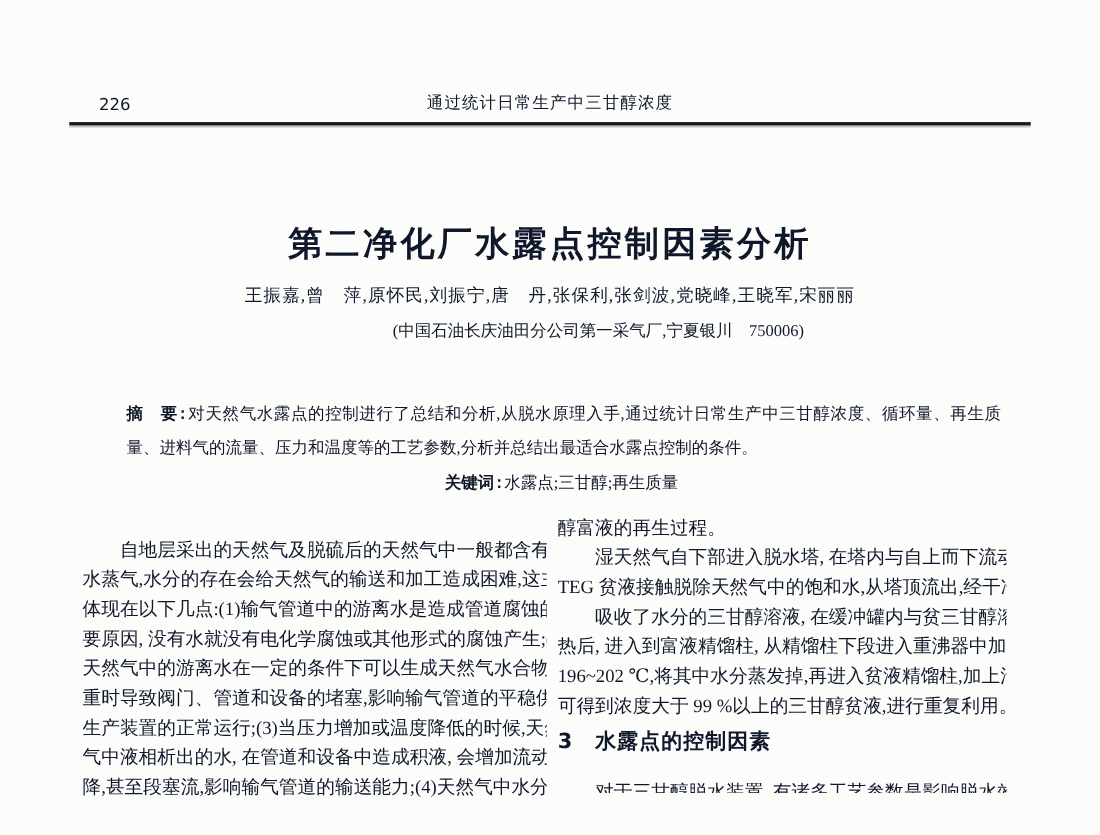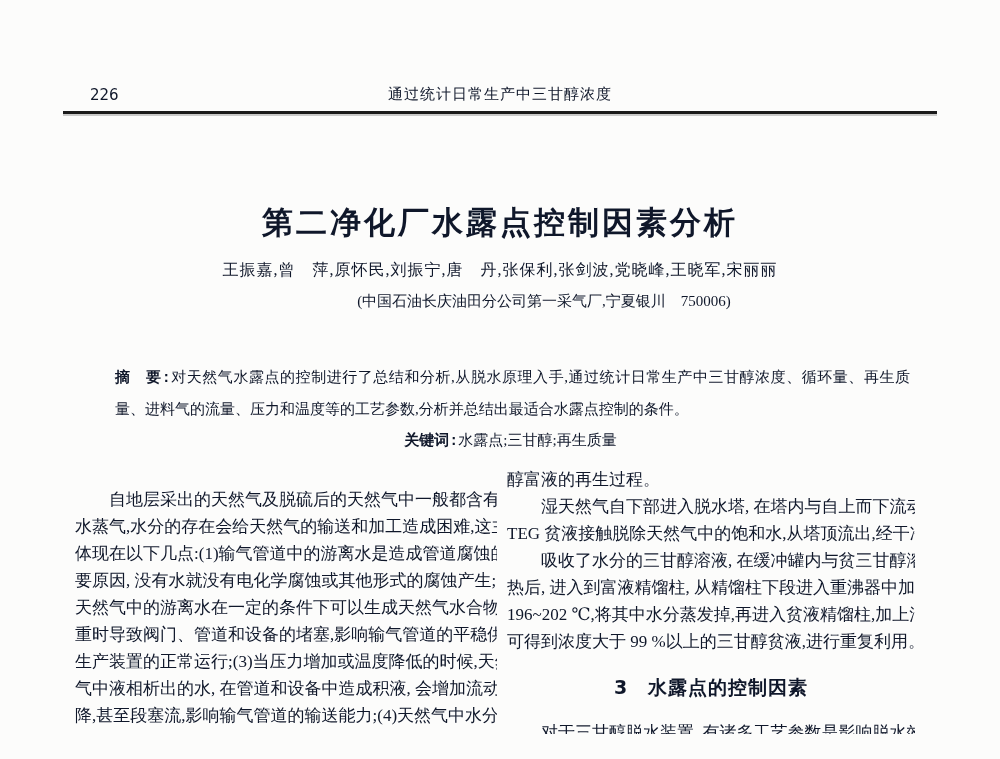--- a/index.html
+++ b/index.html
@@ -38,21 +38,21 @@
   .columns{position:absolute;top:466px;left:75px;width:840px;display:flex;gap:10px;}
   .col-left{width:422px;flex:0 0 422px;}
   .col-right{width:408px;flex:0 0 408px;}
   .sec-heading{margin:0;font-family:"DejaVu Sans",sans-serif;font-weight:bold;
     font-size:19px;line-height:30px;letter-spacing:1px;}
   .para{margin-top:20px;}
   .tline{font-size:17px;line-height:27px;text-align:justify;text-align-last:justify;
     white-space:nowrap;overflow:hidden;}
   .tline.ind{padding-left:2em;}
   .tline.end{text-align-last:left;}
-  .col-right .sec-heading{margin-top:17px;text-align:center;}
+  .col-right .sec-heading{margin-top:4px;}
   .clipped{margin-top:17px;height:15px;overflow:hidden;}
 </style>
 </head>
 <body>
 
 <div class="page">
 
   <span class="page-number">226</span>
   <div class="running-head">通过统计日常生产中三甘醇浓度</div>
   <div class="head-rule"></div>

